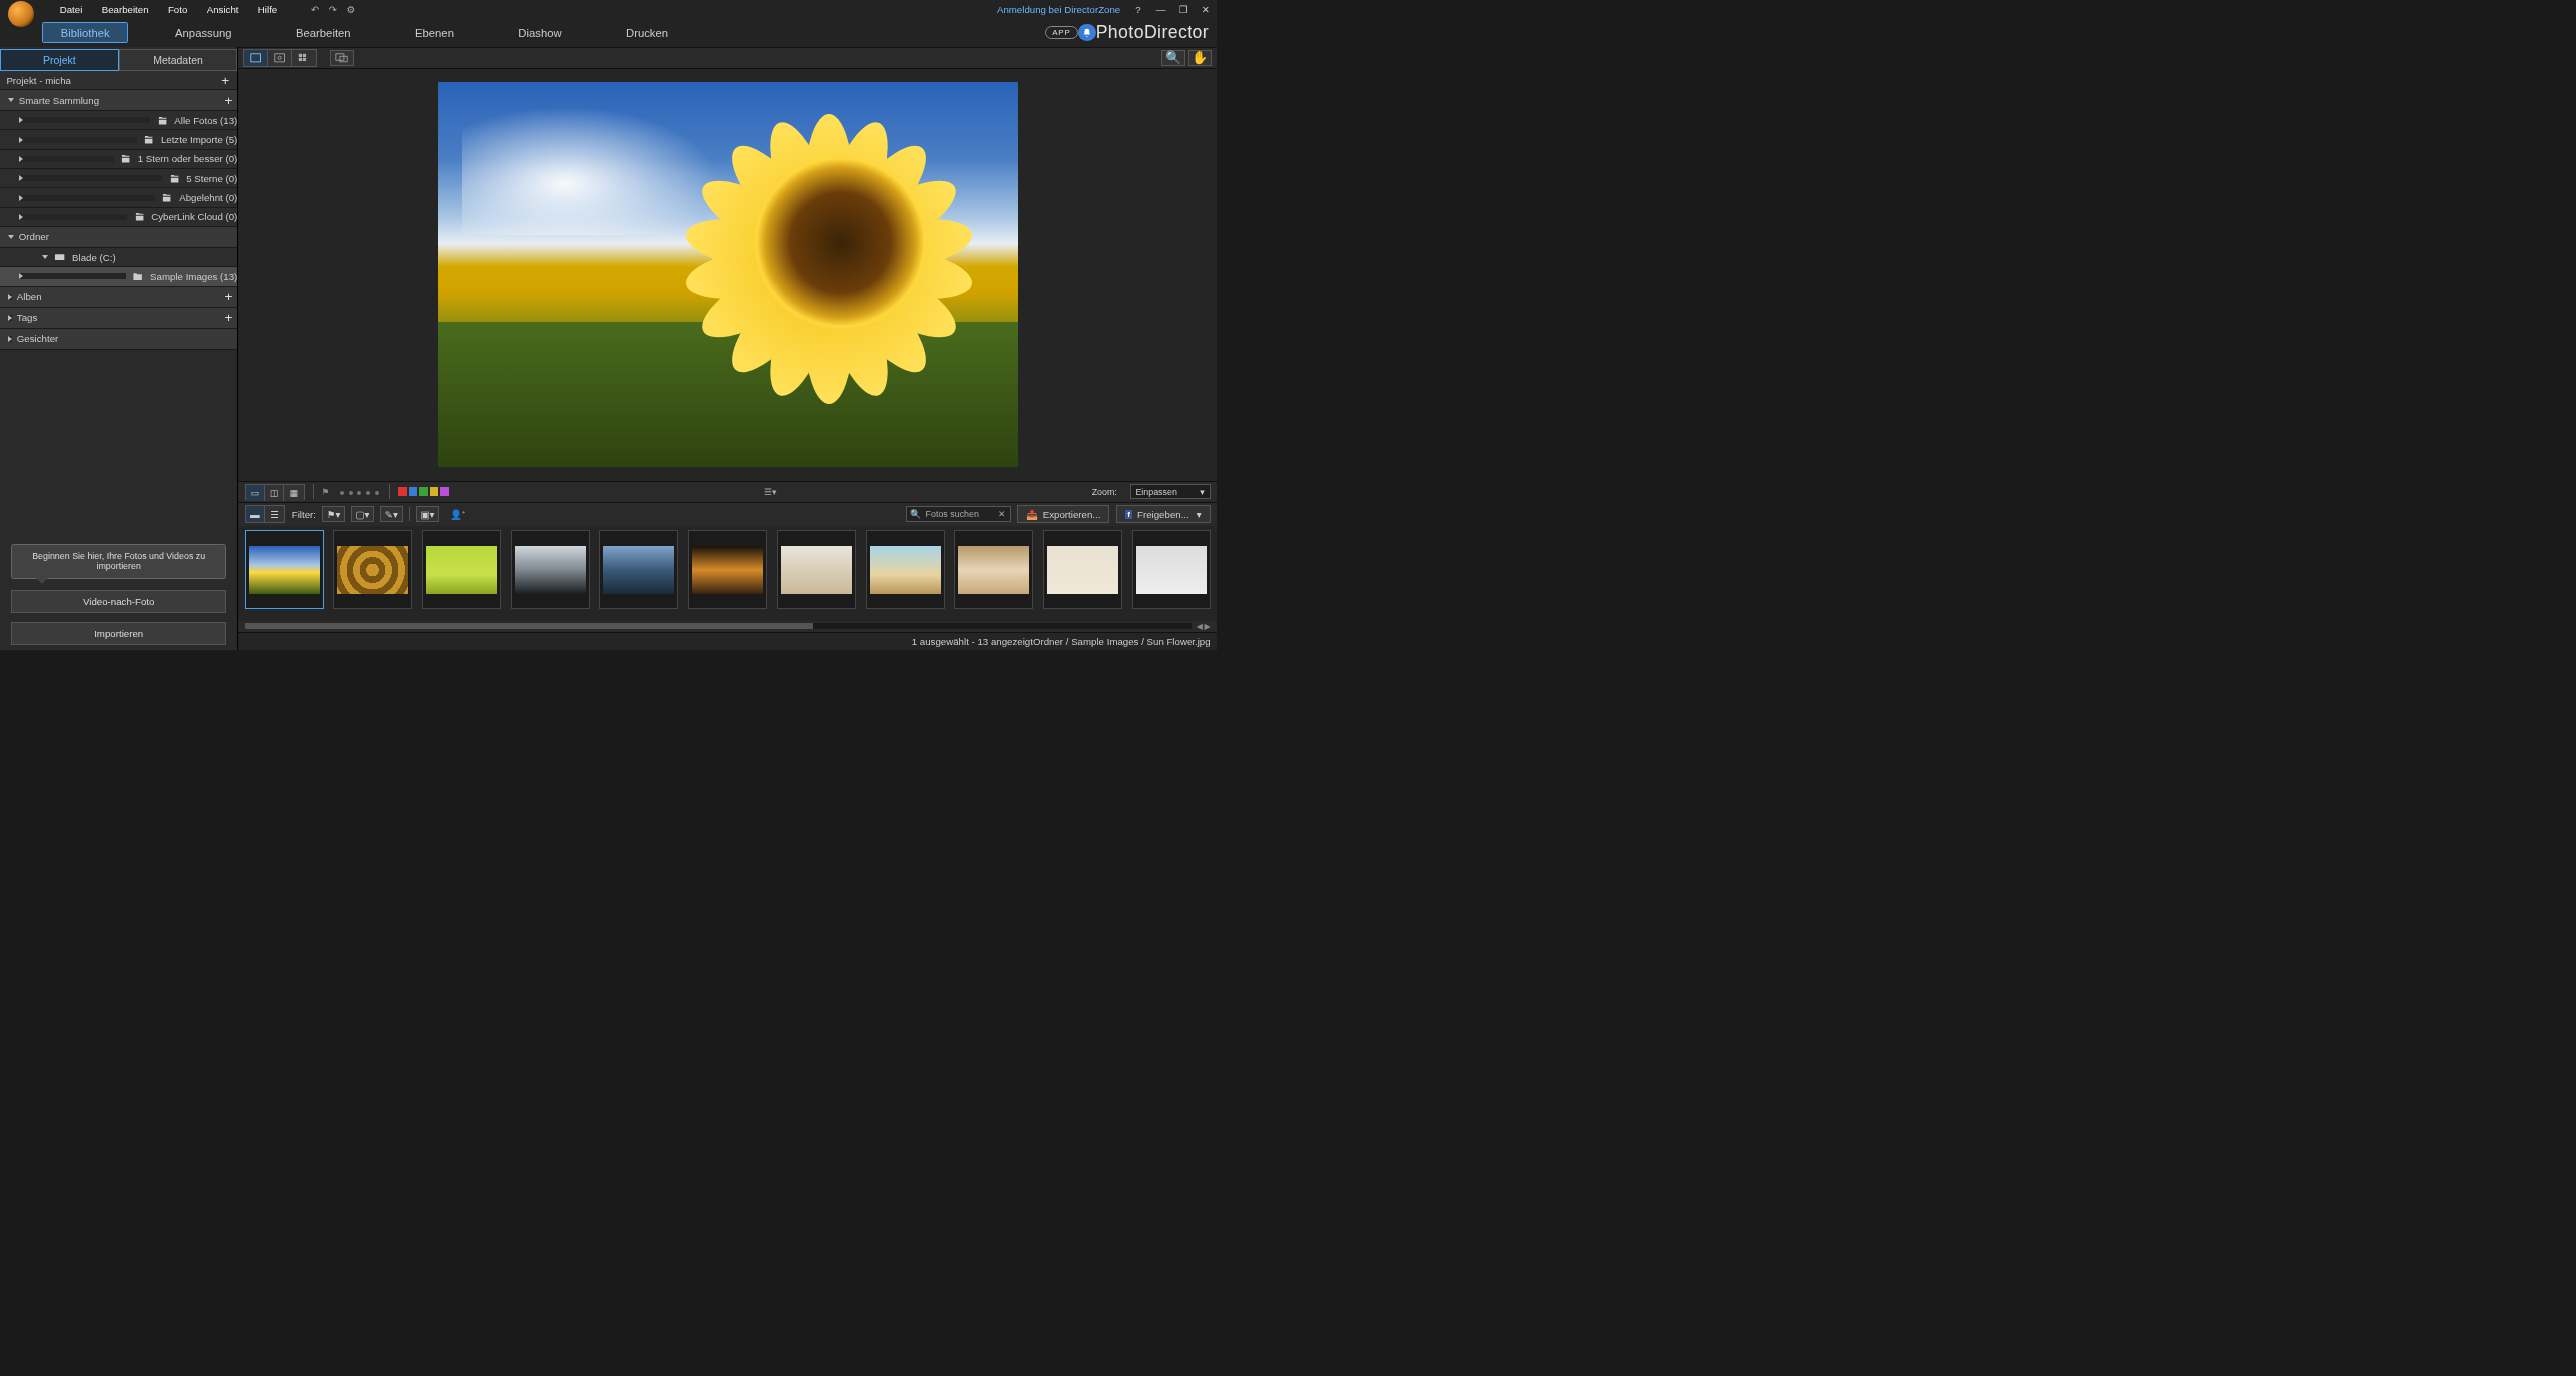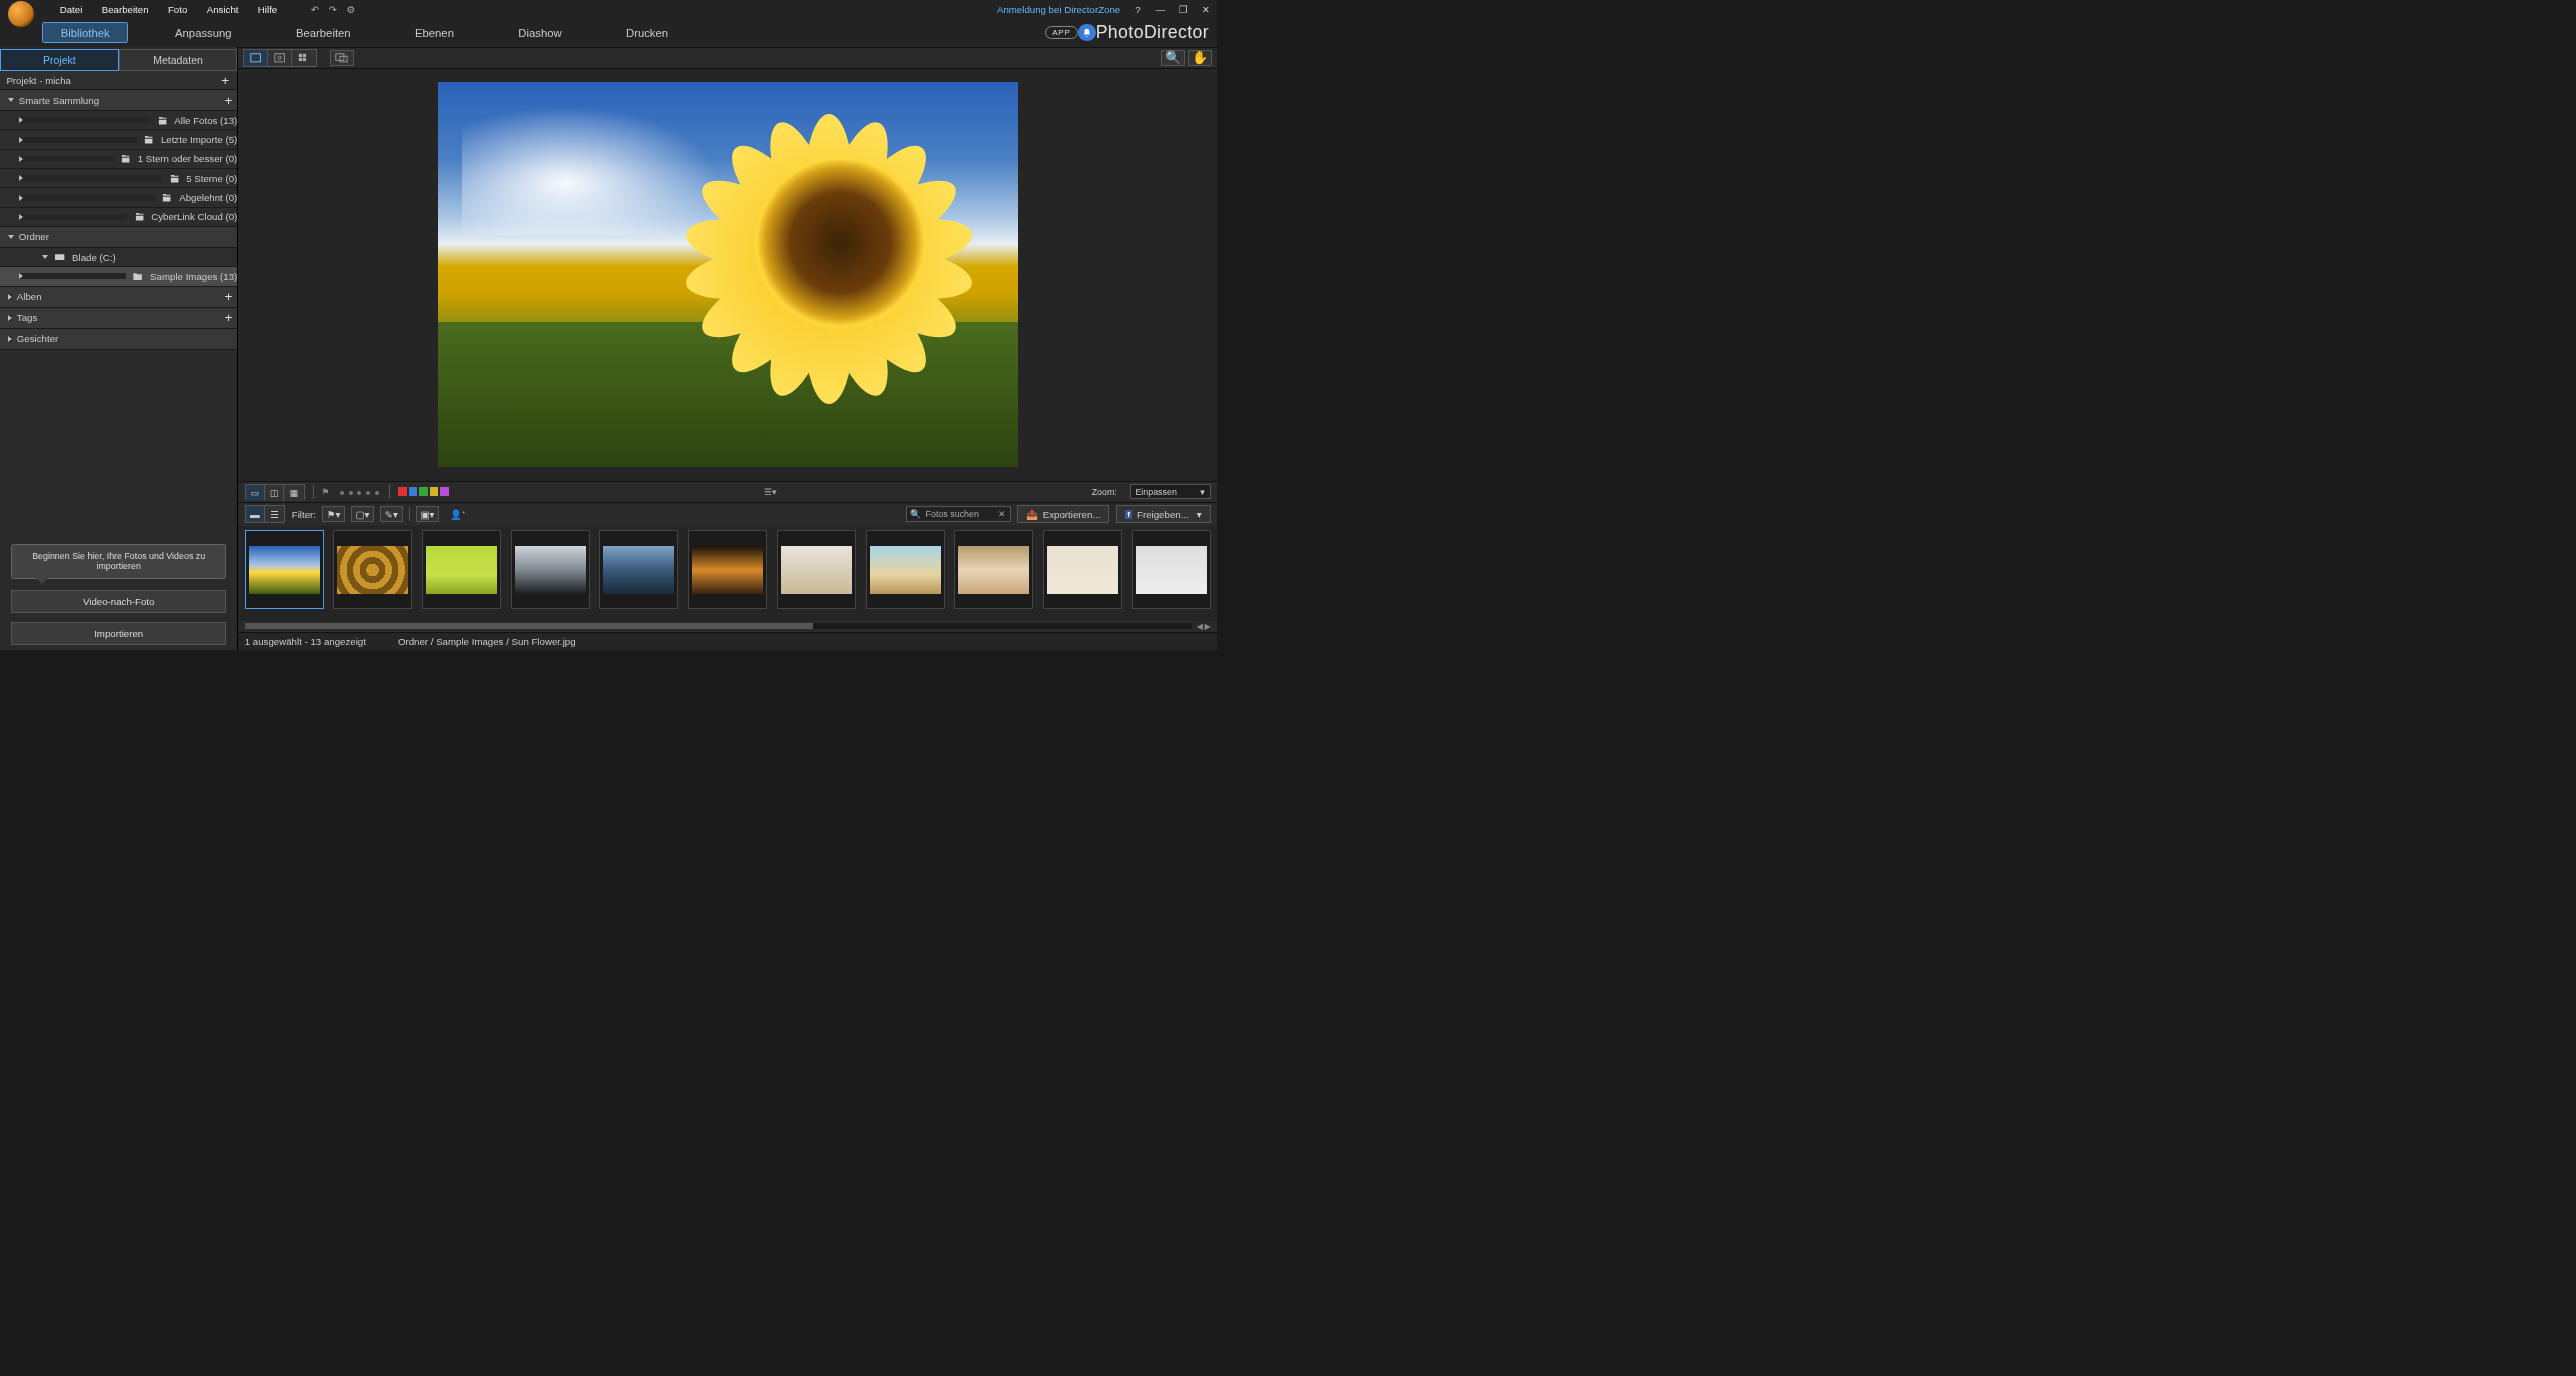--- a/index.html
+++ b/index.html
@@ -86,21 +86,21 @@
 .filmstrip { height: 95px; background:#252525; padding: 4.8px 6.4px; display:flex; gap:9.7px; overflow:hidden; }
 .thumb { width:79px; height:79px; border:0.8px solid #444; background:#1b1b1b; display:flex; align-items:center; justify-content:center; flex-shrink:0; }
 .thumb.sel { border:1.6px solid #4da0e8; }
 .thumb-inner { width:71px; height:48px; }
 .scroll-row { height:11.3px; background:#2a2a2a; display:flex; align-items:center; padding:0 6.4px; }
 .scroll-track { flex:1; height:6.4px; background:#1a1a1a; position:relative; }
 .scroll-thumb { position:absolute; left:0; width:60%; height:100%; background:#555; }
 .nav-arrows { display:flex; gap:1.6px; margin-left:4.8px; color:#888; font-size:8px; }
 
 
-.status { height:17.7px; background:#252525; display:flex; align-items:center; padding:0 6.4px; font-size:9.7px; color:#ccc; gap:32px; border-top:0.8px solid #111; }
+.status { height:17.7px; background:#252525; display:flex; align-items:center; padding:0 6.4px; font-size:9.7px; color:#ccc; border-top:0.8px solid #111;justify-content:flex-end; }
 
 .sep-v { width:0.8px; height:14.5px; background:#555; }
 </style>
 </head>
 <body>
 
 <div class="menubar">
   <div class="app-logo"></div>
   <div class="menu-item">Datei</div>
   <div class="menu-item">Bearbeiten</div>

